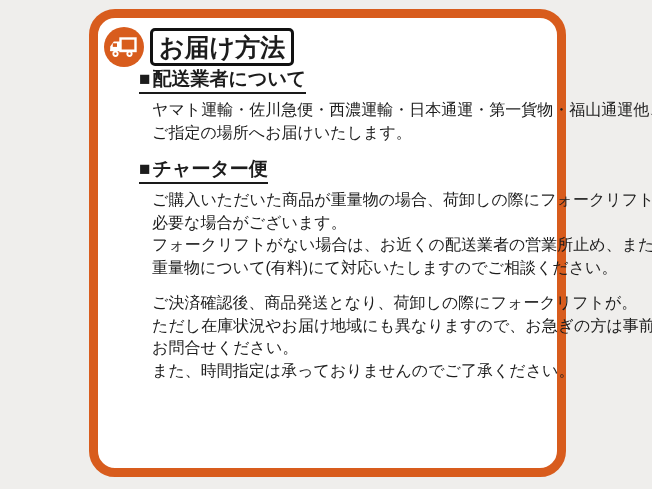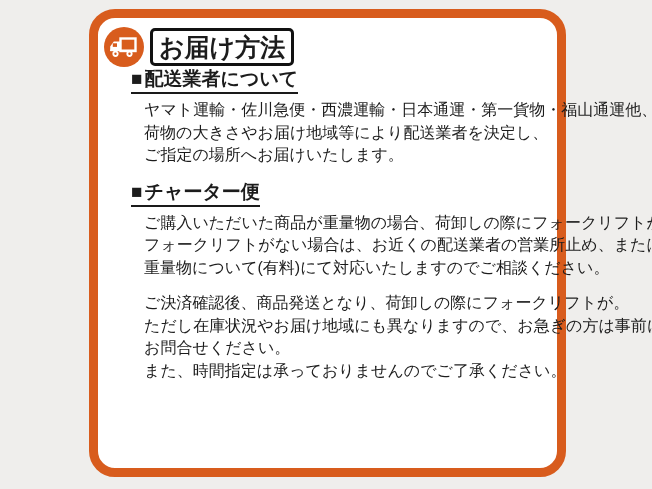--- a/index.html
+++ b/index.html
@@ -42,21 +42,21 @@
     border-radius: 5px;
     padding: 0 6px;
     height: 38px;
     line-height: 32px;
     font-size: 25px;
     font-weight: bold;
     white-space: nowrap;
   }
   .sections {
     position: absolute;
-    left: 4px;
+    left: 12px;
     top: 49px;
     width: 100%;
     box-sizing: border-box;
     padding: 0 14px 0 29px;
   }
   .section { margin-top: 13px; }
   .section:first-child { margin-top: 0; }
   .section-heading {
     display: inline-block;
     font-size: 19px;
@@ -97,31 +97,31 @@
   </div>
 
   <div class="sections">
 
     <div class="section">
       <div class="section-heading">
         <span class="bullet">■</span><span>配送業者について</span>
       </div>
       <div class="section-body">
         <div class="body-line">ヤマト運輸・佐川急便・西濃運輸・日本通運・第一貨物・福山通運他、</div>
-        <div class="body-line">荷物の大きさやお届け地域等により配送業者を決定し、</div>
         <div class="body-line">ご指定の場所へお届けいたします。</div>
       </div>
     </div>
 
     <div class="section">
       <div class="section-heading">
         <span class="bullet">■</span><span>チャーター便</span>
       </div>
       <div class="section-body">
         <div class="body-line">ご購入いただいた商品が重量物の場合、荷卸しの際にフォークリフトが</div>
+        <div class="body-line">必要な場合がございます。</div>
         <div class="body-line">フォークリフトがない場合は、お近くの配送業者の営業所止め、または</div>
         <div class="body-line">重量物について(有料)にて対応いたしますのでご相談ください。</div>
       </div>
     </div>
 
     <div class="section">
       <div class="section-body">
         <div class="body-line">ご決済確認後、商品発送となり、荷卸しの際にフォークリフトが。</div>
         <div class="body-line">ただし在庫状況やお届け地域にも異なりますので、お急ぎの方は事前に</div>
         <div class="body-line">お問合せください。</div>

